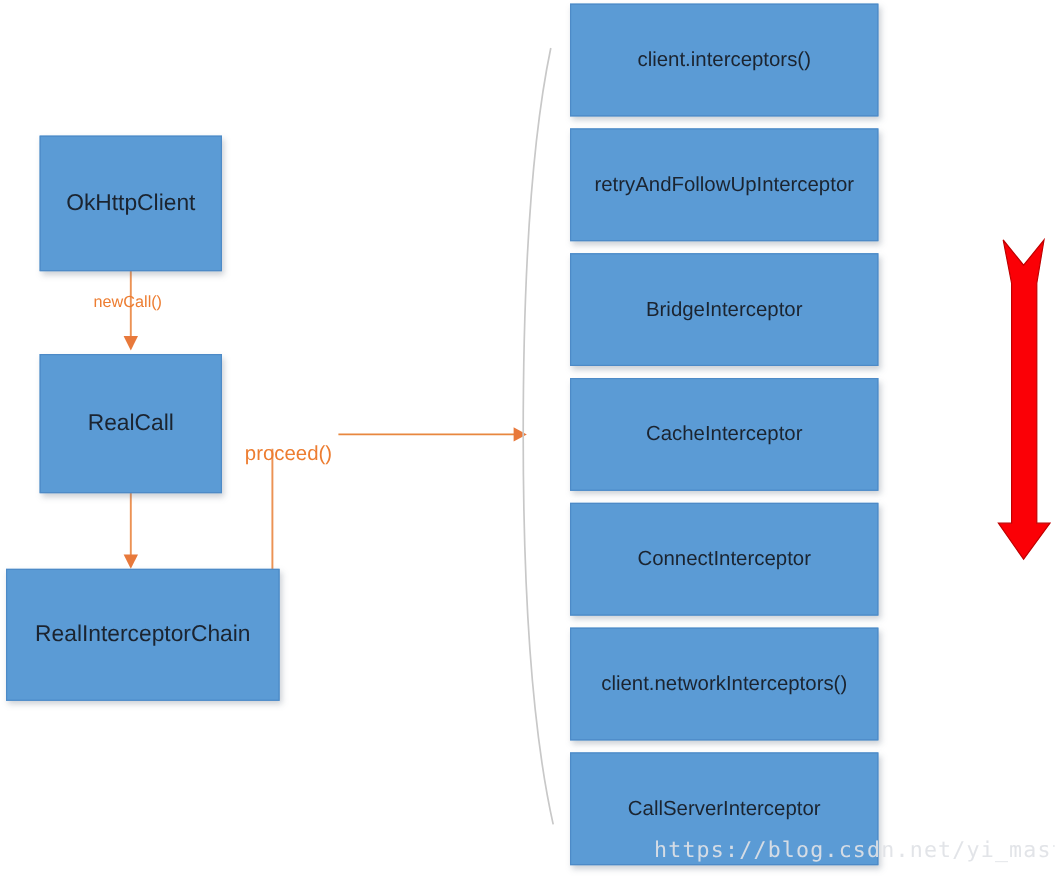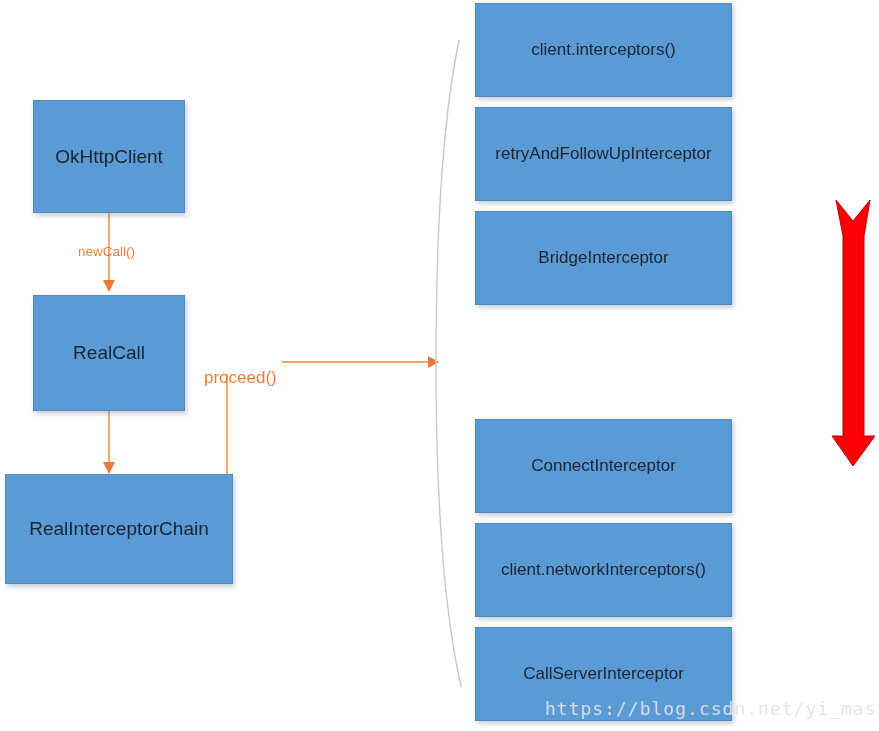--- a/index.html
+++ b/index.html
@@ -16,21 +16,21 @@
     border:1px solid #4d8ac7;
     box-shadow:2px 3px 5px rgba(110,120,135,0.35);
     display:flex;align-items:center;justify-content:center;
     color:#1b2430;
     text-align:center;
     box-sizing:border-box;
   }
   .node-left{font-size:19px;}
   .node-chain{font-size:17px;}
   
-  .n-okhttpclient{left:33px;top:100px;width:152px;height:113px;align-items:center;}
+  .n-okhttpclient{left:33px;top:113px;width:152px;height:113px;align-items:center;}
   .n-realcall{left:33px;top:295px;width:152px;height:116px;}
   .n-realinterceptorchain{left:5px;top:474px;width:228px;height:110px;}
   
   .chain{left:475px;width:257px;height:94px;}
   .c0{top:3px;} .c1{top:107px;} .c2{top:211px;} .c3{top:315px;}
   .c4{top:419px;} .c5{top:523px;} .c6{top:627px;}
   
   .edge-label{
     position:absolute;
     color:#ed7d31;
@@ -99,20 +99,23 @@
 
   <div class="node node-chain chain c0">
     <span>client.interceptors()</span>
   </div>
   <div class="node node-chain chain c1">
     <span>retryAndFollowUpInterceptor</span>
   </div>
   <div class="node node-chain chain c2">
     <span>BridgeInterceptor</span>
   </div>
+  <div class="node node-chain chain c3">
+    <span>CacheInterceptor</span>
+  </div>
   <div class="node node-chain chain c4">
     <span>ConnectInterceptor</span>
   </div>
   <div class="node node-chain chain c5">
     <span>client.networkInterceptors()</span>
   </div>
   <div class="node node-chain chain c6">
     <span>CallServerInterceptor</span>
   </div>
 

